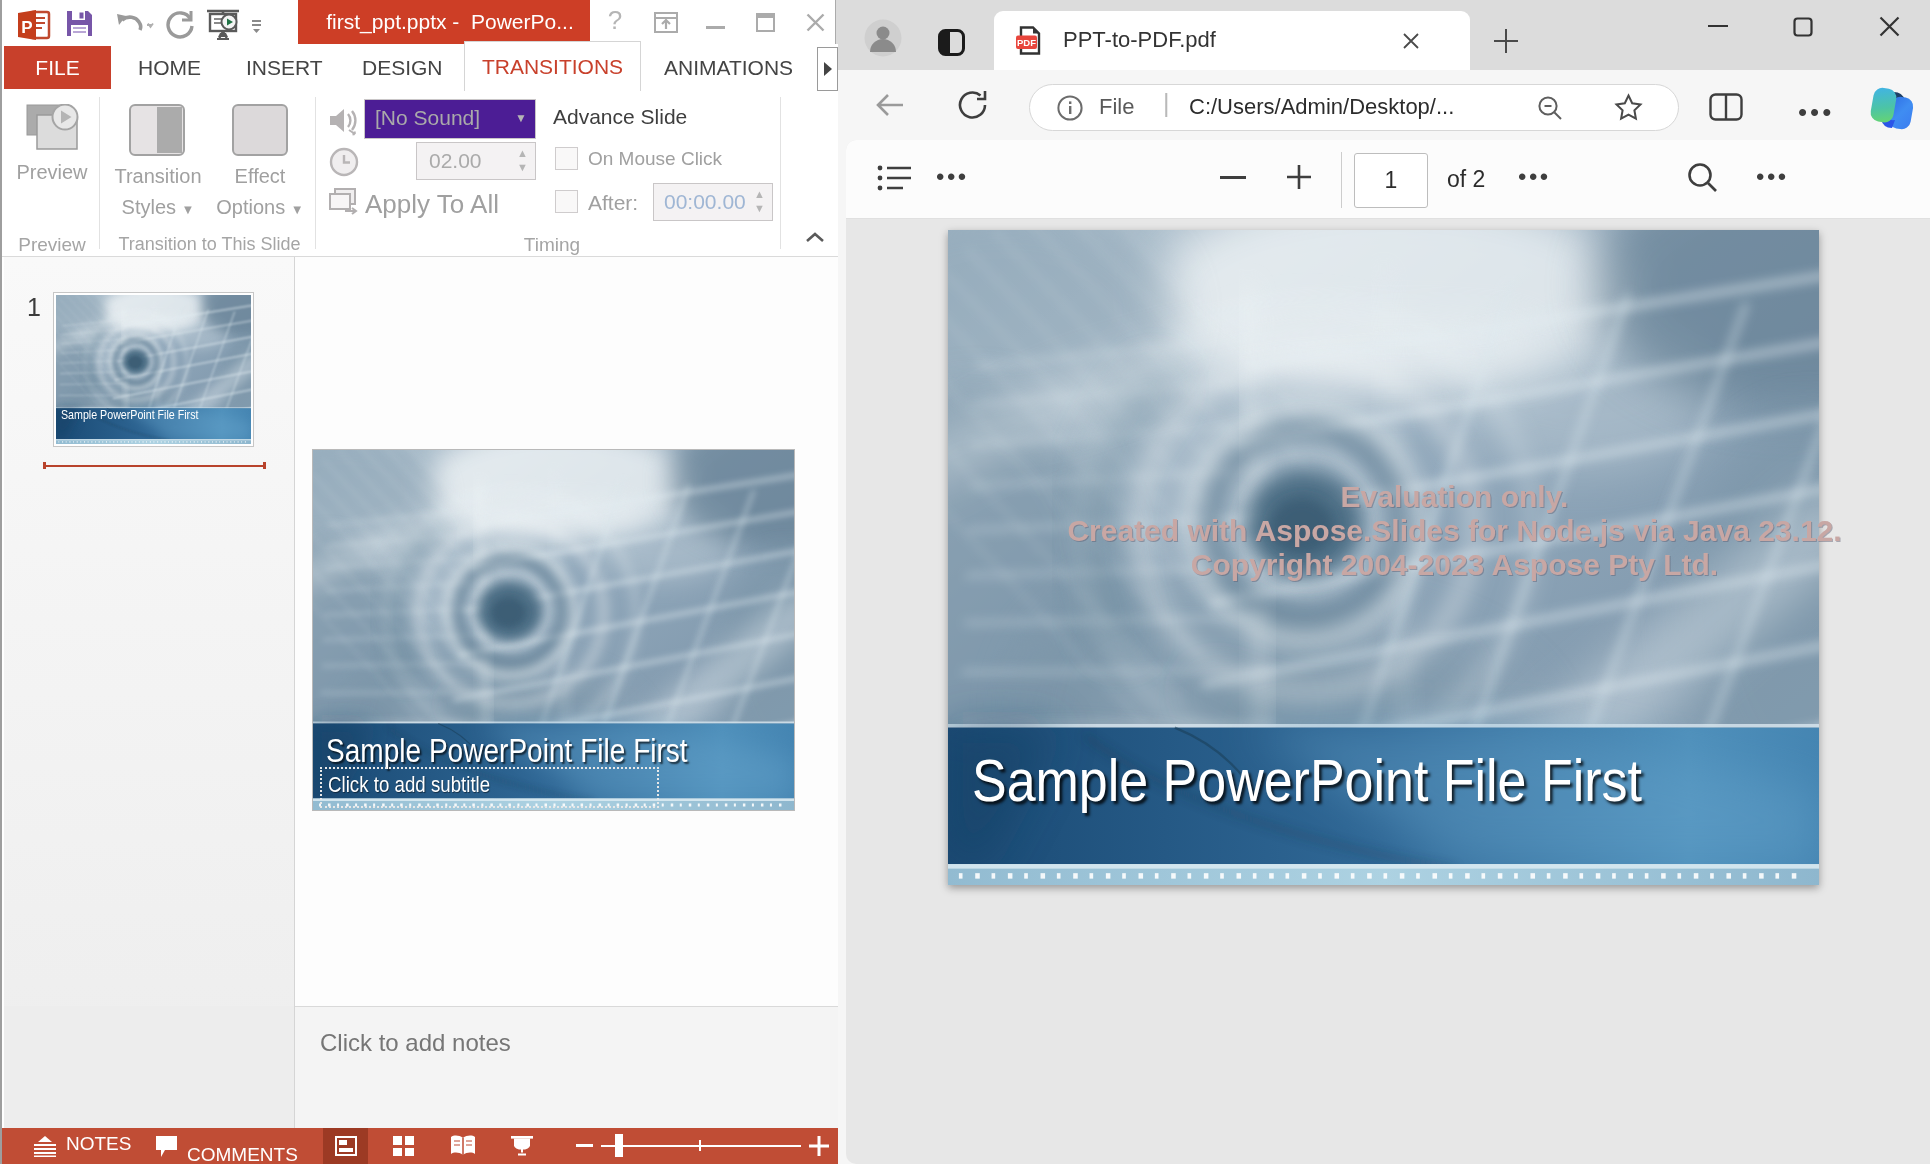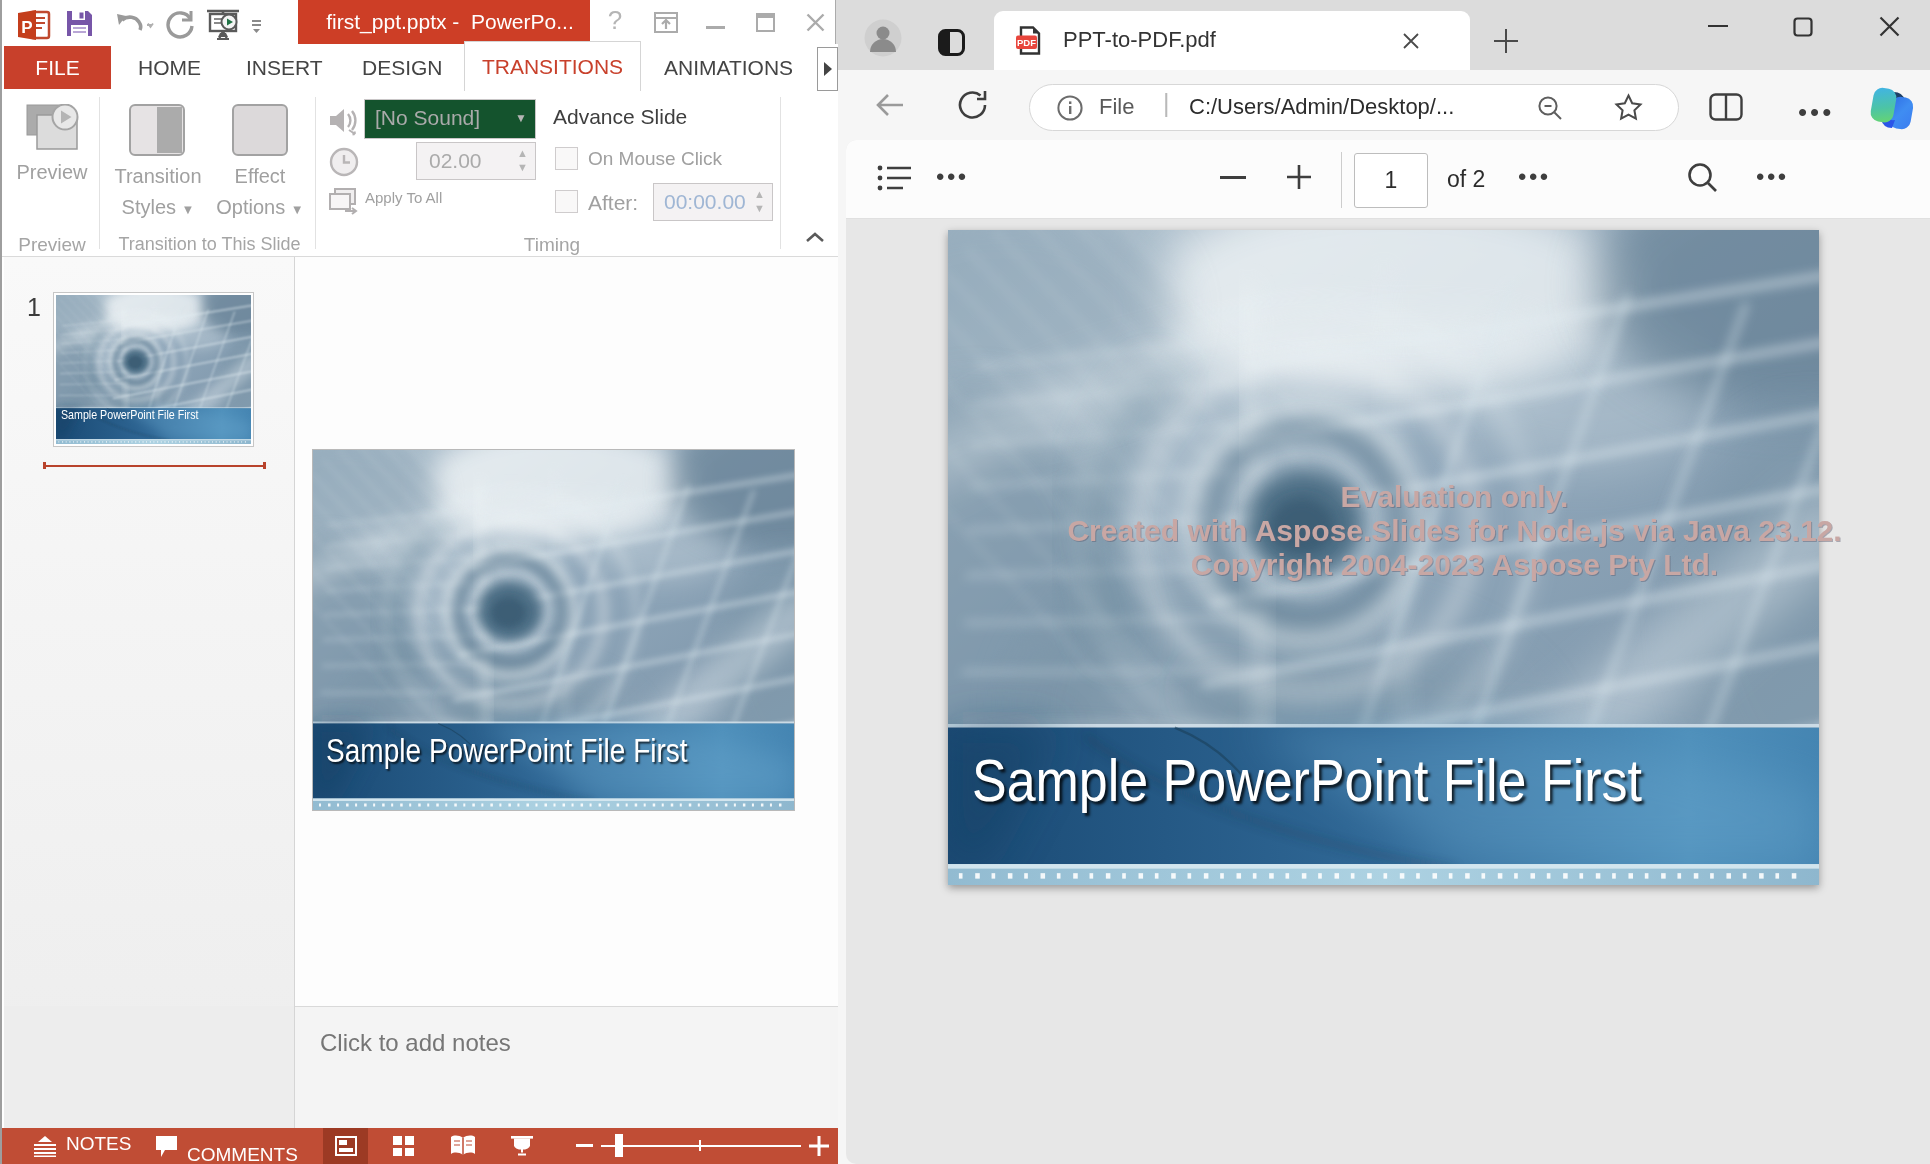--- a/index.html
+++ b/index.html
@@ -421,36 +421,36 @@
       <svg class="abs" style="left:229px;top:12px" width="58" height="54" viewBox="0 0 58 54">
         <rect x="2" y="2" width="54" height="50" rx="5" fill="#dcd9da" stroke="#a2a2a2" stroke-width="2"></rect>
       </svg>
       <div class="abs" style="left:214px;top:70px;width:88px;text-align:center;font-size:20px;line-height:31px;">Effect<br>Options <span style="font-size:13px;">▼</span></div>
       <div class="gsep" style="left:313px;"></div>
       <svg class="abs" style="left:325px;top:15px" width="34" height="32" viewBox="0 0 34 32">
         <path d="M3 10 h6 l8 -7 v23 l-8 -7 h-6 z" fill="#b5b2b3"></path>
         <path d="M21 8 a10 10 0 0 1 0 13 M25 5 a15 15 0 0 1 0 19" stroke="#b5b2b3" stroke-width="2.4" fill="none"></path>
         <path d="M22 24 l6 4 M28 28 l-2.5 0.5 M28 28 l-0.5 -2.5" stroke="#b5b2b3" stroke-width="2" fill="none"></path>
       </svg>
-      <div class="abs" style="left:362px;top:8px;width:172px;height:40px;border:1px solid #c9c6c7;background:#14532d;">
+      <div class="abs" style="left:362px;top:8px;width:172px;height:40px;border:1px solid #c9c6c7;background:#4c1d95;">
         <span style="font-size:21px;color:#aaa;margin-left:10px;line-height:36px;">[No Sound]</span>
         <span style="position:absolute;right:8px;top:0;font-size:12px;color:#b5b5b5;line-height:36px;">▼</span></div>
       <svg class="abs" style="left:327px;top:56px" width="30" height="30" viewBox="0 0 30 30">
         <circle cx="15" cy="15" r="13" fill="#f0eeef" stroke="#b9b6b7" stroke-width="2.4"></circle>
         <path d="M15 8 v7.5 h6" stroke="#b9b6b7" stroke-width="2.4" fill="none"></path>
       </svg>
       <div class="abs" style="left:414px;top:51px;width:120px;height:38px;border:1px solid #c9c6c7;background:#f4f2f3;">
         <span style="font-size:21px;color:#aaa;margin-left:12px;line-height:36px;">02.00</span>
         <span style="position:absolute;right:7px;top:3px;font-size:11px;color:#b5b5b5;line-height:14px;">▲<br>▼</span></div>
       <svg class="abs" style="left:325px;top:96px" width="32" height="30" viewBox="0 0 32 30">
         <rect x="8" y="2" width="20" height="15" fill="#f0eeef" stroke="#b2afb0" stroke-width="2"></rect>
         <rect x="3" y="7" width="20" height="15" fill="#f7f5f6" stroke="#b2afb0" stroke-width="2"></rect>
         <path d="M18 24 h10 M25 21 l4 3 l-4 3" stroke="#b2afb0" stroke-width="2" fill="none"></path>
       </svg>
-      <div class="abs" style="left:363px;top:98px;font-size:15px;">Apply To All</div>
+      <div class="abs" style="left:363px;top:98px;font-size:26px;">Apply To All</div>
       <div class="abs" style="left:551px;top:14px;font-size:21px;color:#3e3e3e;">Advance Slide</div>
       <div class="abs" style="left:553px;top:56px;width:23px;height:23px;border:1.5px solid #cfcccd;background:#f9f8f8;"></div>
       <div class="abs" style="left:586px;top:57px;font-size:19px;">On Mouse Click</div>
       <div class="abs" style="left:553px;top:99px;width:23px;height:23px;border:1.5px solid #cfcccd;background:#f9f8f8;"></div>
       <div class="abs" style="left:586px;top:100px;font-size:21px;">After:</div>
       <div class="abs" style="left:651px;top:92px;width:120px;height:38px;border:1px solid #c9c6c7;background:#f4f2f3;">
         <span style="font-size:21px;color:#9fb6d4;margin-left:10px;line-height:36px;">00:00.00</span>
         <span style="position:absolute;right:7px;top:3px;font-size:11px;color:#b5b5b5;line-height:14px;">▲<br>▼</span></div>
       <div class="glabel" style="left:6px;width:88px;">Preview</div>
       <div class="glabel" style="left:100px;width:215px;font-size:18px;">Transition to This Slide</div>
@@ -476,20 +476,23 @@
         <div class="abs" style="left:220px;top:0;width:3px;height:7px;background:#b8432c;"></div>
       </div>
     </div>
 
     <div id="editor">
       <div class="abs" style="left:18px;top:193px;width:481px;height:360px;outline:1px solid #b9b9b9;">
         <svg width="481" height="360" viewBox="0 0 960 720" preserveAspectRatio="none">
             <use href="#slidebg"></use>
           </svg>
         <div class="slidetitle" style="left:13px;top:282px;font-size:33px;text-shadow:2px 2px 2px rgba(0,0,0,0.7);transform:scaleX(0.85);transform-origin:0 0;">Sample PowerPoint File First</div>
+        <div class="abs" style="left:7px;top:317px;width:339px;height:41px;border:2px dotted #e8e8e8;">
+          <div style="color:#fff;font-size:22px;margin:3px 0 0 6px;text-shadow:1px 1px 1px rgba(0,0,0,0.5);transform:scaleX(0.85);transform-origin:0 0;">Click to add subtitle</div>
+        </div>
       </div>
       <div class="abs" style="left:0;top:749px;width:543px;height:122px;background:#f4f4f4;border-top:1px solid #d9d9d9;"></div>
       <div class="abs" style="left:25px;top:772px;font-size:24px;color:#767676;">Click to add notes</div>
     </div>
     <div id="pdivider"></div>
 
     <div id="statusbar">
       <svg class="abs" style="left:31px;top:8px" width="24" height="21" viewBox="0 0 24 21">
         <path d="M12 0 l7 6 h-14 z" fill="#fff"></path>
         <path d="M1 9 h22 M1 13 h22 M1 17 h22 M1 20.5 h22" stroke="#fff" stroke-width="2"></path>

